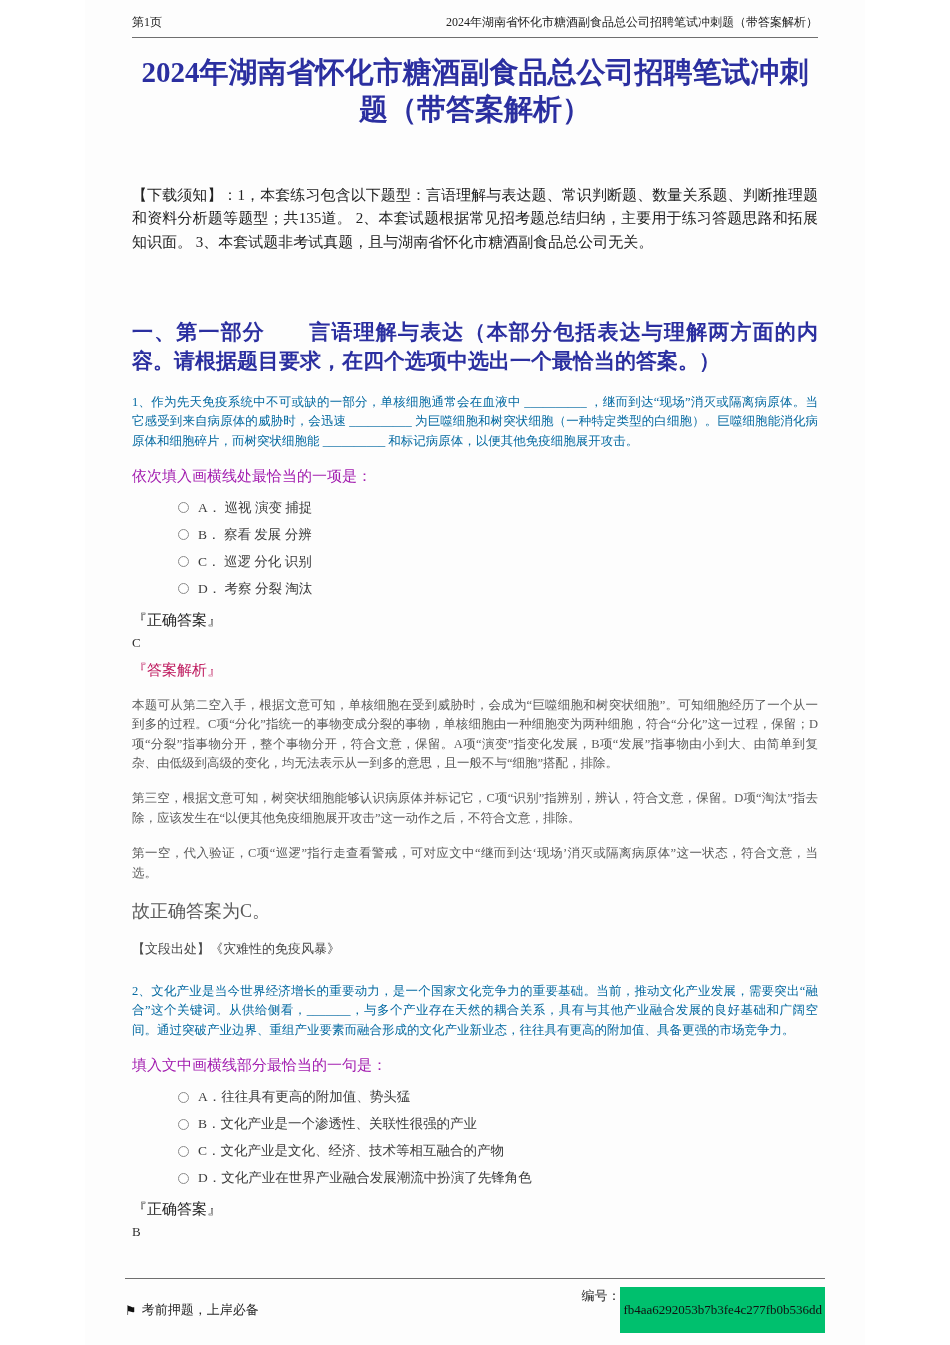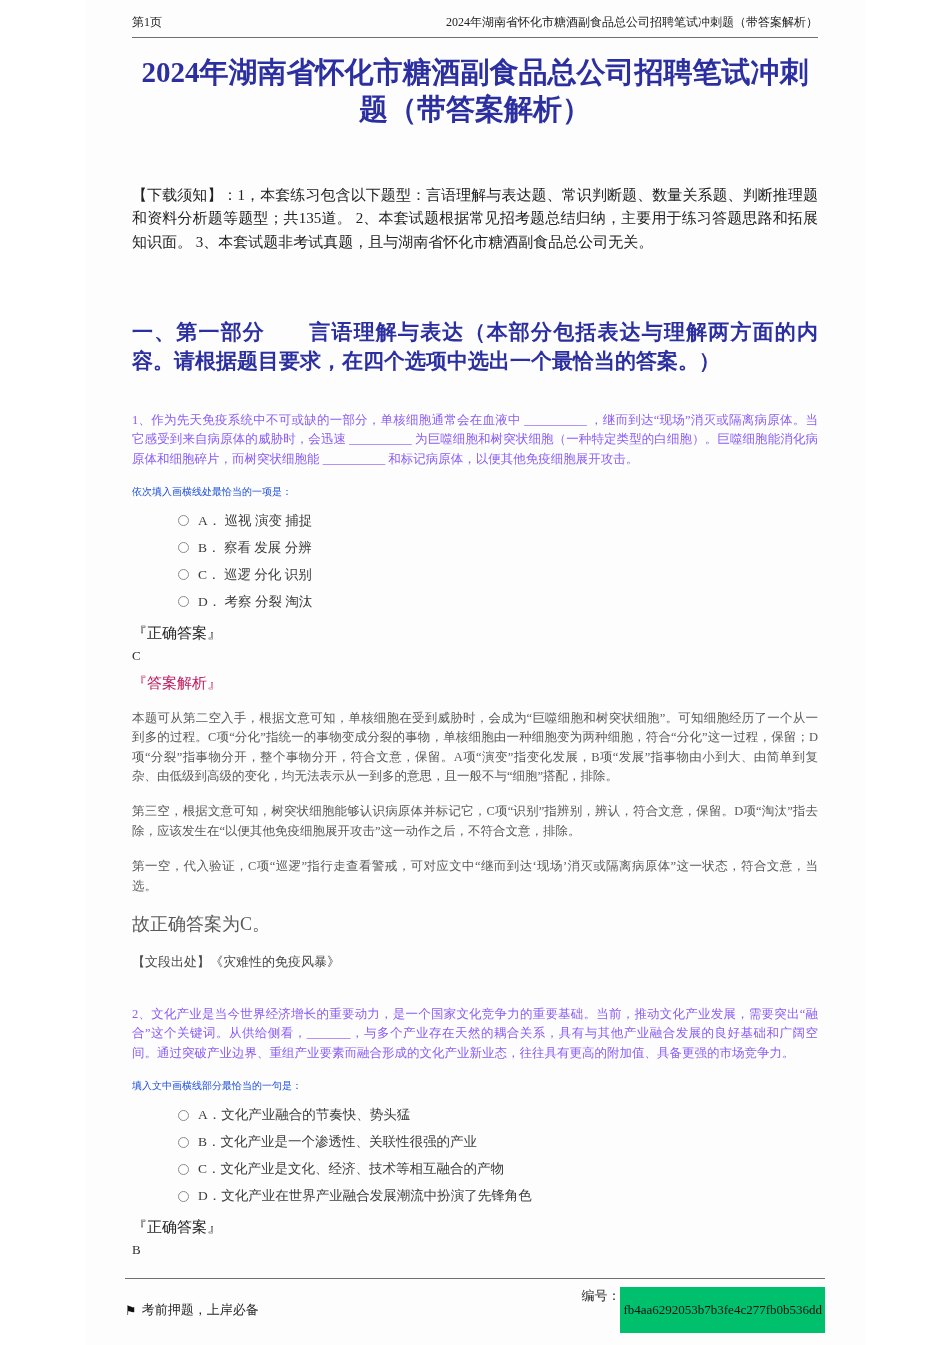--- a/index.html
+++ b/index.html
@@ -42,28 +42,28 @@
 
   .section-heading {
     margin-top:64px;
     font-size:21px; font-weight:700;
     color:var(--accent, #2b2fa0);
     line-height:1.4;
     text-align:justify;
   }
 
   .stem {
-    margin-top:34px;
+    margin-top:16px;
     font-size:12.5px; line-height:1.55;
-    color:#8b5cf6;
+    color:#0369a1;
     text-align:justify;
   }
   .prompt {
     margin-top:16px;
-    font-size:10px; color:#1d4ed8;
+    font-size:15px; color:#a21caf;
   }
   .options { margin-top:13px; padding-left:46px; }
   .option {
     display:flex; align-items:center;
     margin-bottom:9px;
     font-size:13.5px; color:#3c3c3c;
     cursor:pointer;
   }
   .radio {
     width:11px; height:11px; flex:none;
@@ -152,21 +152,21 @@
       <p class="source">【文段出处】《灾难性的免疫风暴》</p>
     </section>
 
     <section class="q2">
       <p class="stem">2、文化产业是当今世界经济增长的重要动力，是一个国家文化竞争力的重要基础。当前，推动文化产业发展，需要突出“融合”这个关键词。从供给侧看，_______，与多个产业存在天然的耦合关系，具有与其他产业融合发展的良好基础和广阔空间。通过突破产业边界、重组产业要素而融合形成的文化产业新业态，往往具有更高的附加值、具备更强的市场竞争力。</p>
       <p class="prompt">填入文中画横线部分最恰当的一句是：</p>
 
       <div class="options">
         <div class="option">
           <span class="radio"></span>
-          <span>A．文化产业融合的节奏快、势头猛</span>
+          <span>A．往往具有更高的附加值、势头猛</span>
         </div>
         <div class="option">
           <span class="radio"></span>
           <span>B．文化产业是一个渗透性、关联性很强的产业</span>
         </div>
         <div class="option">
           <span class="radio"></span>
           <span>C．文化产业是文化、经济、技术等相互融合的产物</span>
         </div>
         <div class="option">

